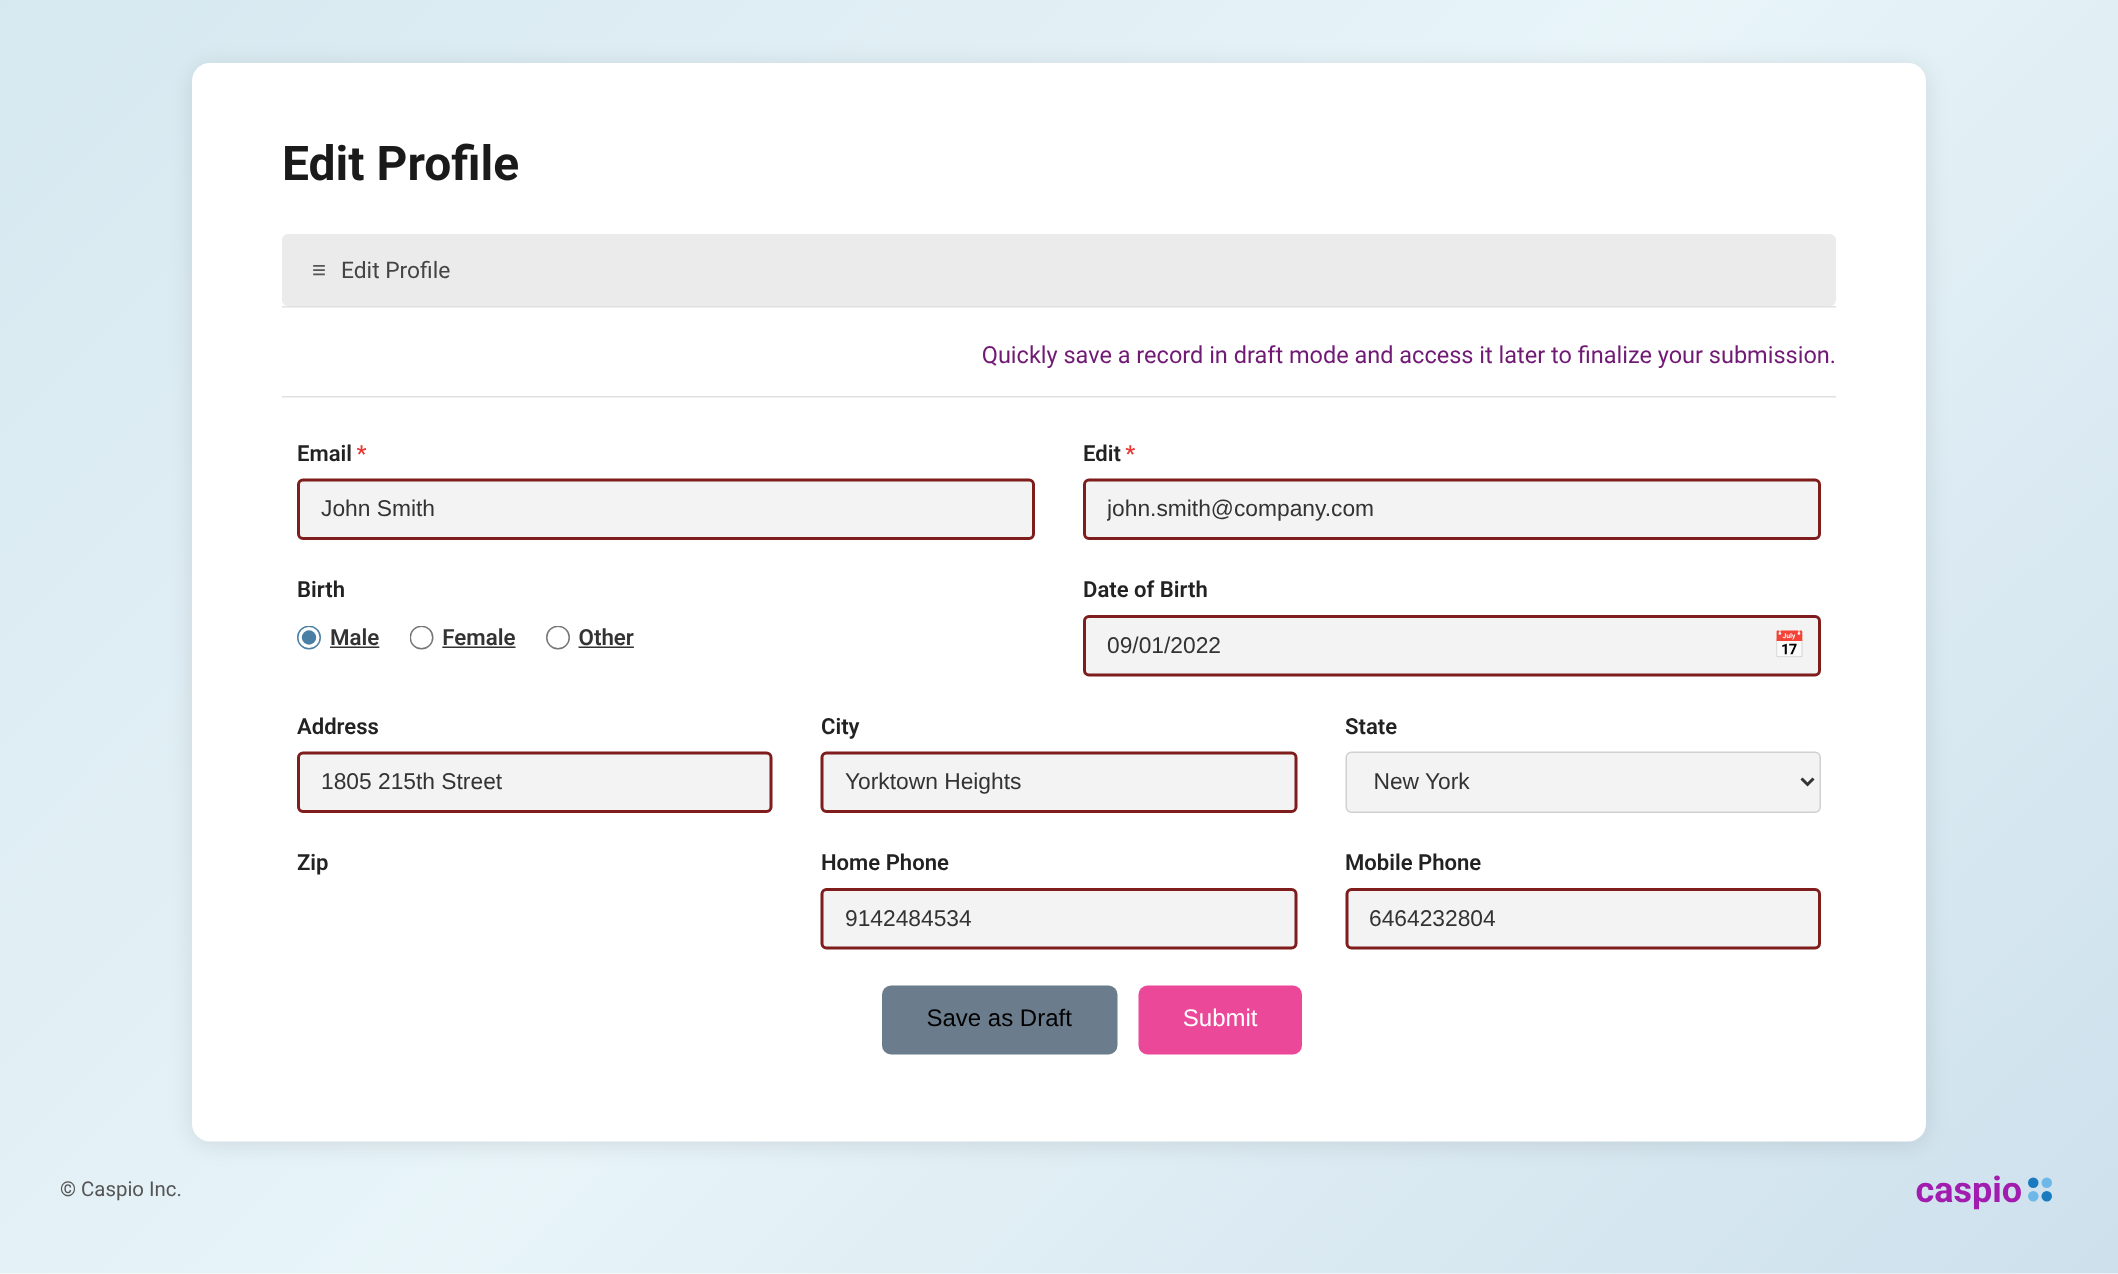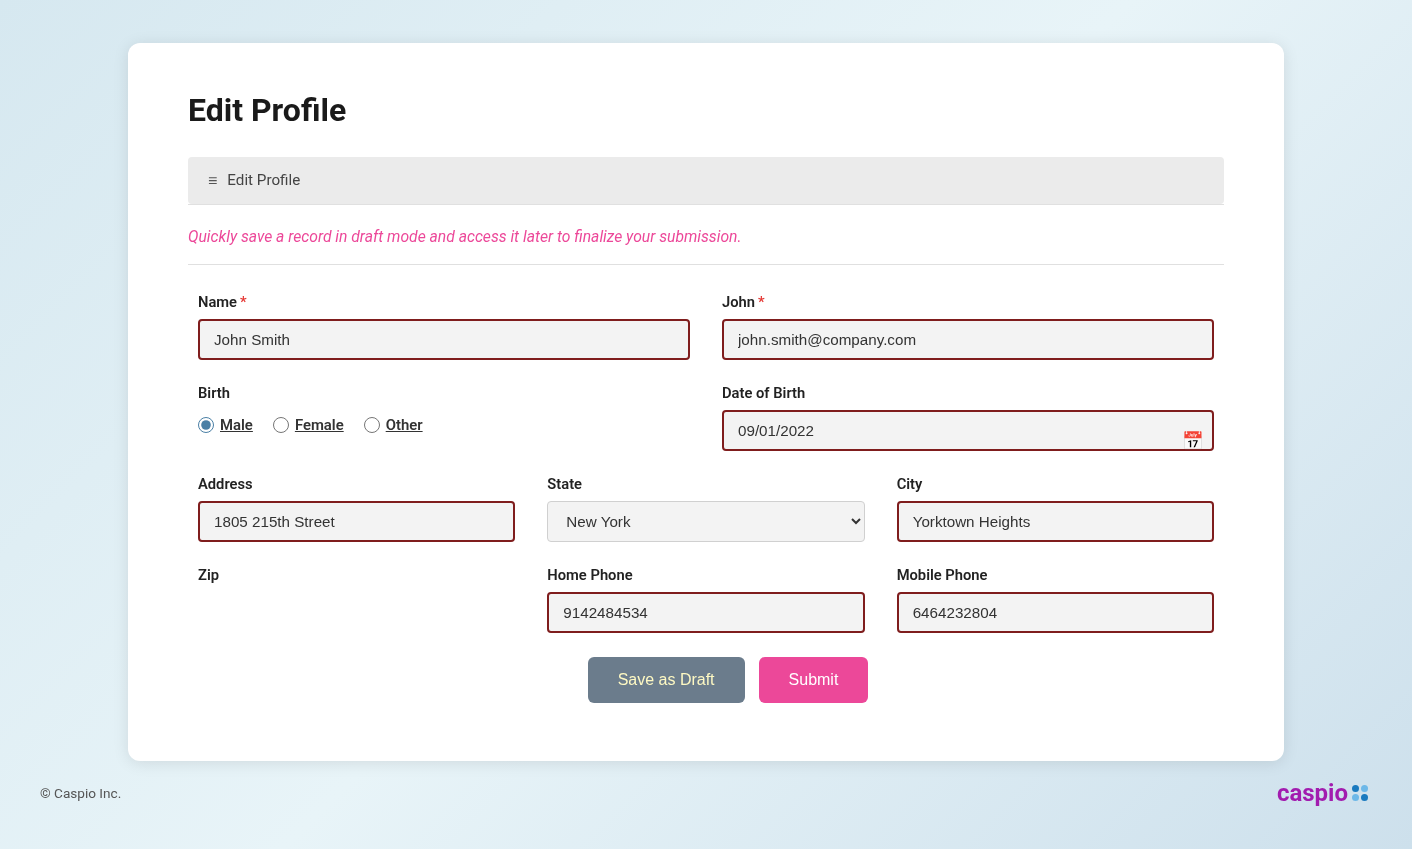--- a/index.html
+++ b/index.html
@@ -60,23 +60,22 @@
       color: #444;
     }
 
     .divider {
       border: none;
       border-top: 1px solid #e0e0e0;
       margin: 0;
     }
 
     .subtitle {
-      text-align: left;
-      font-style: italic;
-      color: #ec4899;
+      text-align: right;
+      color: #701a75;
       font-size: 0.98rem;
       padding: 22px 0 18px 0;
     }
 
     .form-divider {
       border: none;
       border-top: 1px solid #e0e0e0;
       margin: 0 0 28px 0;
     }
 
@@ -117,21 +116,21 @@
       padding: 10px 14px;
       font-size: 0.95rem;
       color: #333;
       outline: none;
       width: 100%;
     }
 
     .date-wrapper {
       position: relative;
       display: flex;
-      align-items: flex-end;
+      align-items: center;
     }
 
     .date-wrapper input[type="text"] {
       padding-right: 40px;
     }
 
     .date-icon {
       position: absolute;
       right: 10px;
       color: #888;
@@ -177,21 +176,21 @@
     .button-row {
       display: flex;
       justify-content: center;
       gap: 14px;
       margin-top: 10px;
       padding-bottom: 10px;
     }
 
     .btn-draft {
       background: #6b7c8c;
-      color: #fef9c3;
+      color: #000000;
       border: none;
       border-radius: 6px;
       padding: 14px 30px;
       font-size: 1rem;
       font-weight: 500;
       cursor: pointer;
       transition: background 0.15s;
       margin-left: 44px;
     }
 
@@ -269,27 +268,27 @@
 
     <p class="subtitle">Quickly save a record in draft mode and access it later to finalize your submission.</p>
 
     <hr class="form-divider">
 
     <div class="form-section">
 
       <div class="form-row">
         <div class="form-group">
           <label>
-            <span>Name</span><span class="required">*</span>
+            <span>Email</span><span class="required">*</span>
           </label>
           <input type="text" value="John Smith" style="">
         </div>
         <div class="form-group">
           <label>
-            <span>John</span><span class="required">*</span>
+            <span>Edit</span><span class="required">*</span>
           </label>
           <input type="email" value="john.smith@company.com" style="">
         </div>
       </div>
 
       <div class="form-row">
         <div class="form-group">
           <label>Birth</label>
           <div class="gender-group">
             <label class="radio-option">
@@ -314,32 +313,32 @@
           </div>
         </div>
       </div>
 
       <div class="form-row">
         <div class="form-group">
           <label>Address</label>
           <input type="text" value="1805 215th Street" style="">
         </div>
         <div class="form-group">
+          <label>City</label>
+          <input type="text" value="Yorktown Heights" style="">
+        </div>
+        <div class="form-group">
           <label>State</label>
           <select>
             <option>New York</option>
             <option>California</option>
             <option>Texas</option>
             <option>Florida</option>
             <option>Illinois</option>
           </select>
-        </div>
-        <div class="form-group">
-          <label>City</label>
-          <input type="text" value="Yorktown Heights" style="">
         </div>
       </div>
 
       <div class="form-row">
         <div class="form-group">
           <label>Zip</label>
         </div>
         <div class="form-group">
           <label>Home Phone</label>
           <input type="text" value="9142484534" style="">

